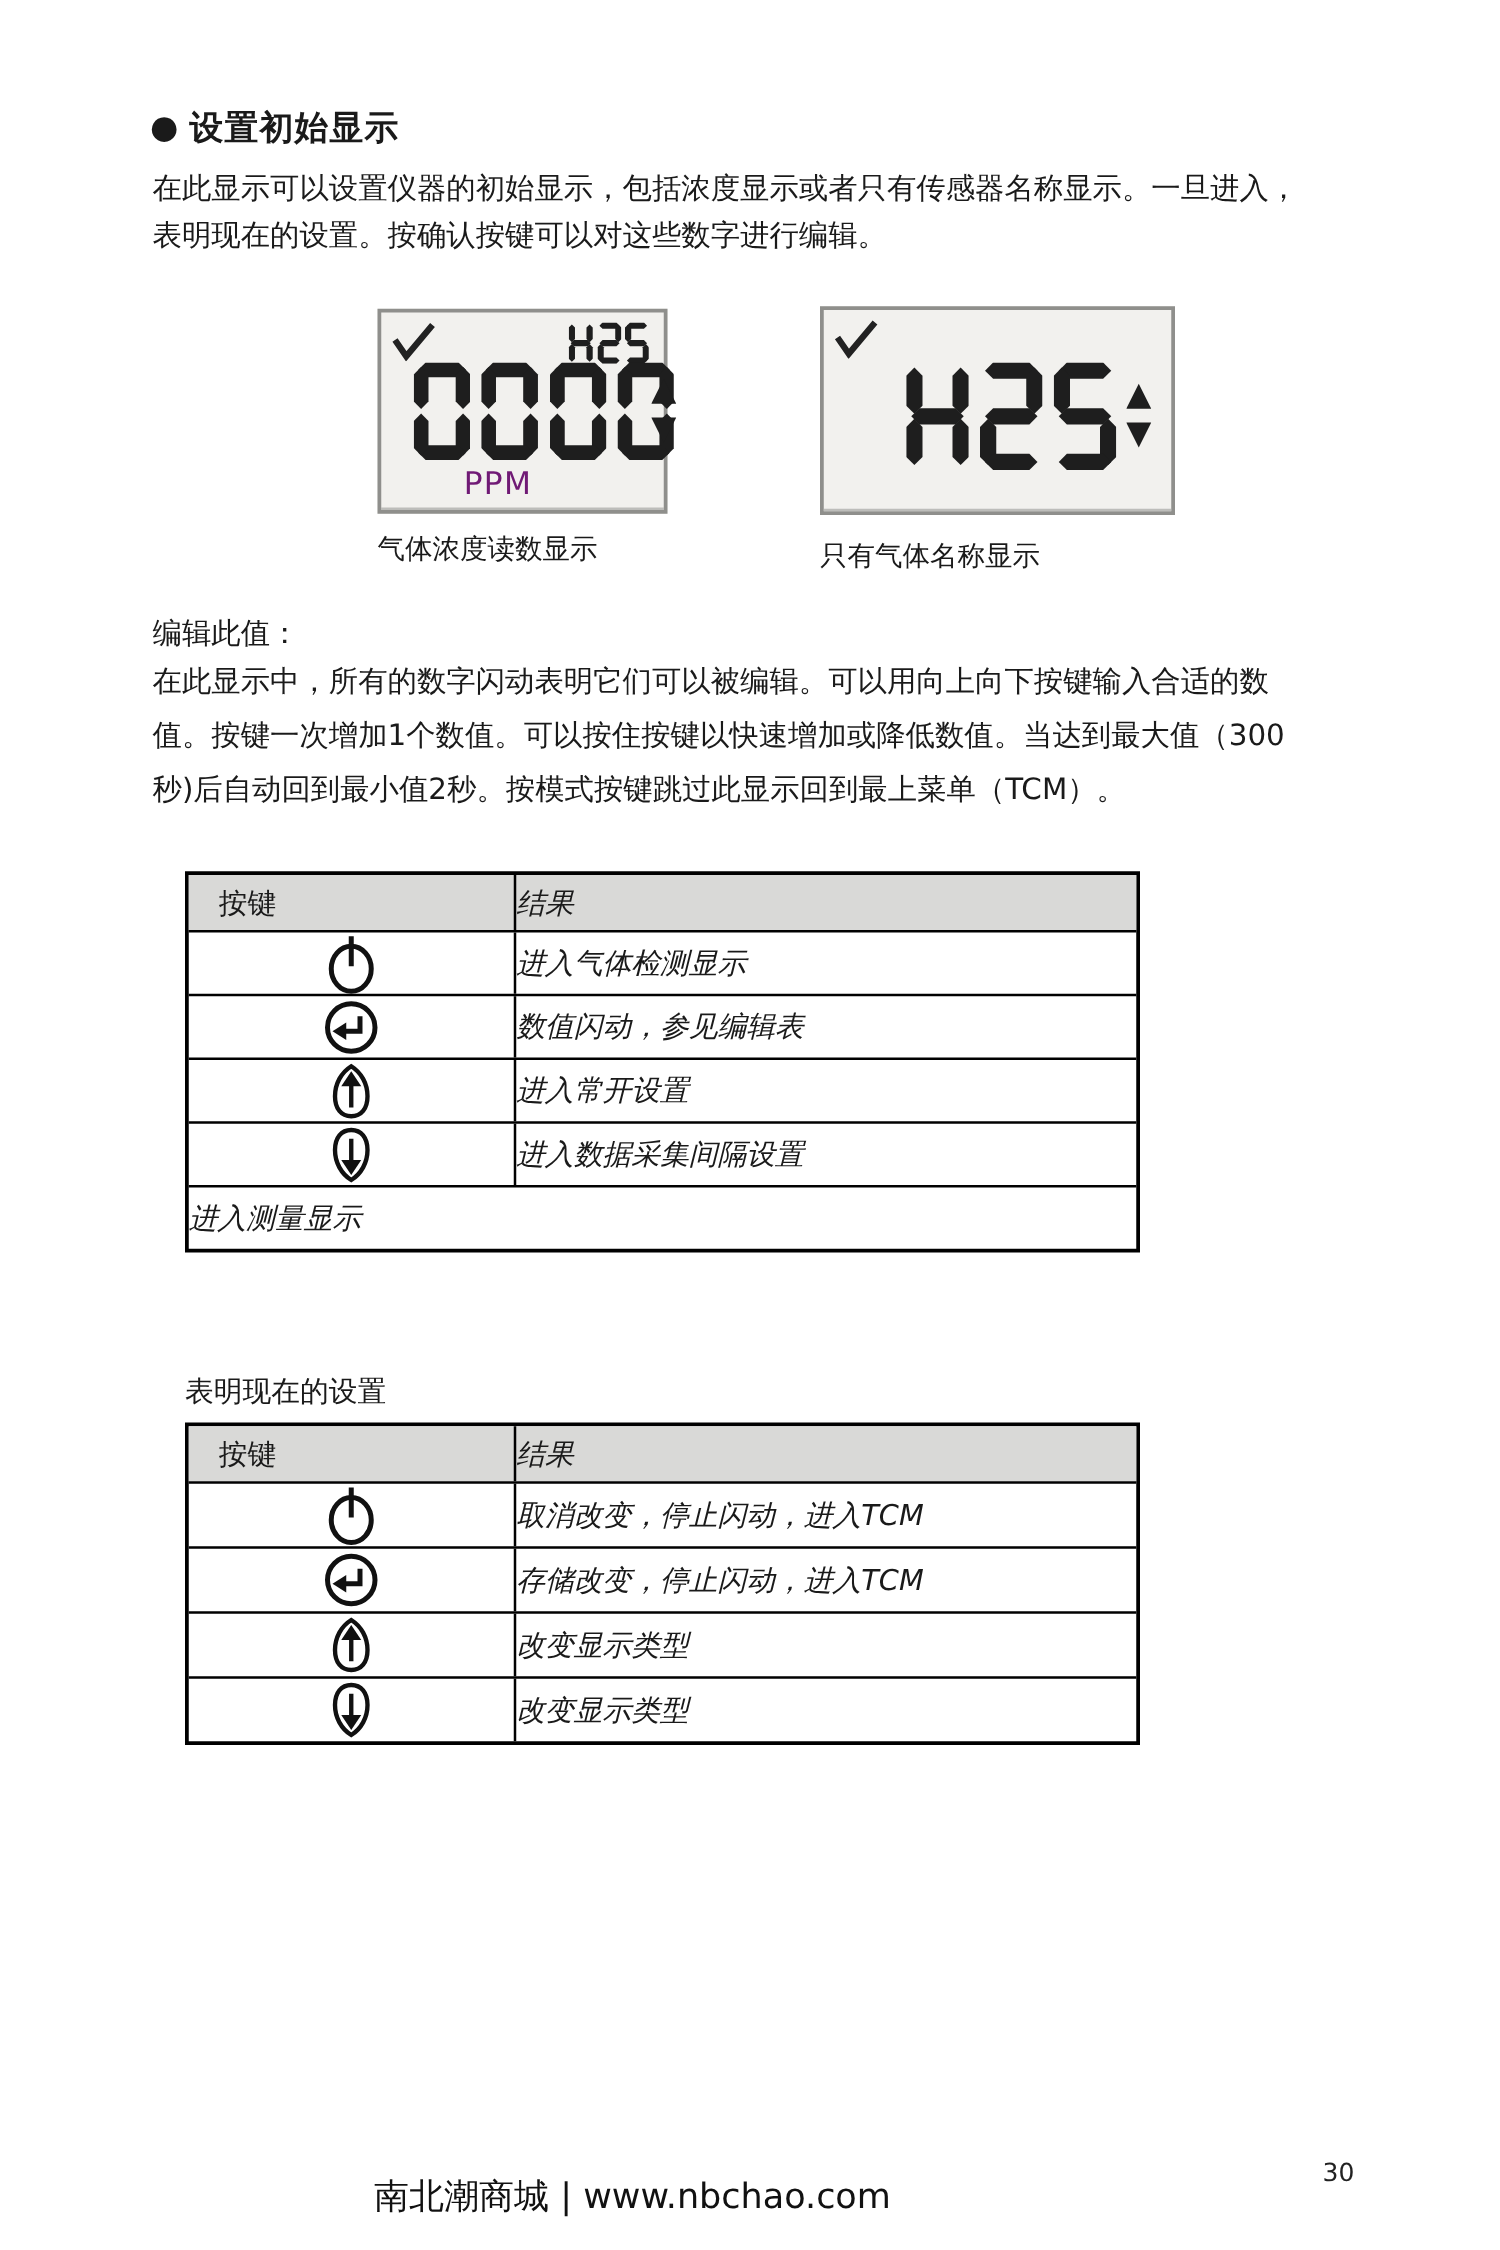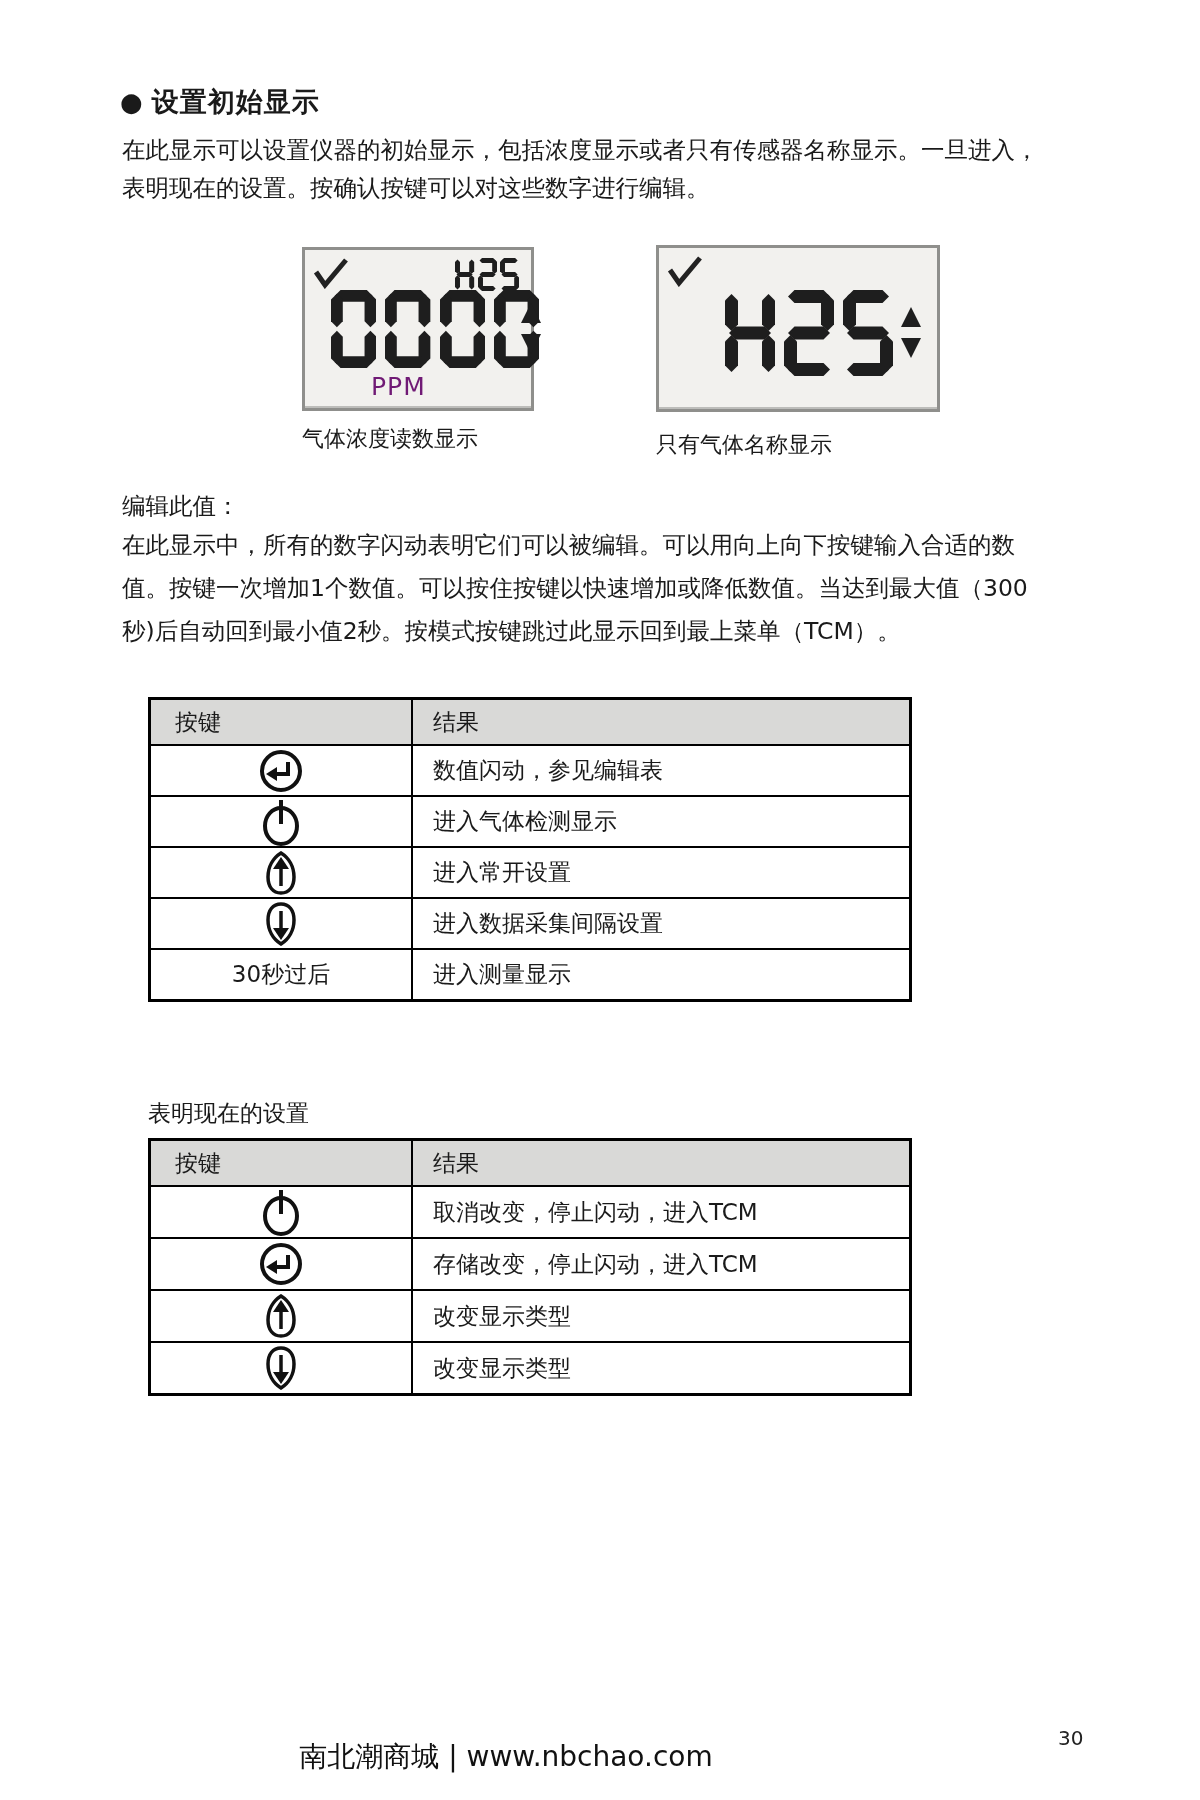--- a/index.html
+++ b/index.html
@@ -22,21 +22,21 @@
   .caption{font-size:22px;text-align:left;}
   .subhead{left:122px;font-size:23.5px;}
   
   .tbl{left:148px;width:764px;border:3px solid #000;box-sizing:border-box;background:#fff;}
   .tr{display:flex;box-sizing:border-box;}
   .tr + .tr{border-top:2.5px solid #000;}
   .th{background:#d9d9d7;}
   .c1{width:262px;box-sizing:border-box;border-right:2.5px solid #000;display:flex;align-items:center;justify-content:center;}
   .c1.head,.c2{justify-content:flex-start;}
   .c1.head{padding-left:24px;}
-  .c2{flex:1;display:flex;align-items:center;padding-left:20px;box-sizing:border-box;}
+  .c2{flex:1;display:flex;align-items:center;box-sizing:border-box;font-style:italic;}
   .cell-text{font-size:23px;}
   .tbl-title{left:148px;font-size:23px;}
   
   .footer{font-size:28px;color:#111;}
   .pagenum{font-size:20px;color:#222;}
   svg{display:block;}
 </style>
 </head>
 <body>
 
@@ -172,43 +172,43 @@
   </div>
 
   <div class="abs tbl" style="top:697px;">
     <div class="tr th" style="height:44px;">
       <div class="c1 head cell-text">按键</div>
       <div class="c2 cell-text">结果</div>
     </div>
     <div class="tr" style="height:51px;">
       <div class="c1">
           <span>
+        <svg width="42" height="50" viewBox="0 0 42 50">
+              <ellipse cx="21" cy="29" rx="16" ry="18" stroke="#111" stroke-width="4" fill="none"></ellipse>
+              <line x1="21" y1="3" x2="21" y2="27" stroke="#111" stroke-width="4"></line>
+            </svg>
+      </span>
+        </div>
+      <div class="c2 cell-text">进入气体检测显示</div>
+    </div>
+    <div class="tr" style="height:51px;">
+      <div class="c1">
+          <span>
         <svg width="46" height="46" viewBox="0 0 46 46">
               <circle cx="23" cy="23" r="19" stroke="#111" stroke-width="4" fill="none"></circle>
               <path d="M30 14 V26 H18" stroke="#111" stroke-width="4" fill="none"></path>
               <polygon points="8,26 19,19 19,33" fill="#111"></polygon>
             </svg>
       </span>
         </div>
       <div class="c2 cell-text">数值闪动，参见编辑表</div>
     </div>
     <div class="tr" style="height:51px;">
       <div class="c1">
           <span>
-        <svg width="42" height="50" viewBox="0 0 42 50">
-              <ellipse cx="21" cy="29" rx="16" ry="18" stroke="#111" stroke-width="4" fill="none"></ellipse>
-              <line x1="21" y1="3" x2="21" y2="27" stroke="#111" stroke-width="4"></line>
-            </svg>
-      </span>
-        </div>
-      <div class="c2 cell-text">进入气体检测显示</div>
-    </div>
-    <div class="tr" style="height:51px;">
-      <div class="c1">
-          <span>
         <svg width="36" height="46" viewBox="0 0 36 46">
               <path d="M18 3 C26 8 31 17 31 27 C31 37 26 43 18 43 C10 43 5 37 5 27 C5 17 10 8 18 3 Z" stroke="#111" stroke-width="3.5" fill="none"></path>
               <line x1="18" y1="36" x2="18" y2="15" stroke="#111" stroke-width="3.5"></line>
               <polygon points="18,7 10,19 26,19" fill="#111"></polygon>
             </svg>
       </span>
         </div>
       <div class="c2 cell-text">进入常开设置</div>
     </div>
     <div class="tr" style="height:51px;">
@@ -217,21 +217,20 @@
         <svg width="36" height="46" viewBox="0 0 36 46">
               <path d="M18 43 C26 38 31 29 31 19 C31 9 26 3 18 3 C10 3 5 9 5 19 C5 29 10 38 18 43 Z" stroke="#111" stroke-width="3.5" fill="none"></path>
               <line x1="18" y1="10" x2="18" y2="31" stroke="#111" stroke-width="3.5"></line>
               <polygon points="18,39 10,27 26,27" fill="#111"></polygon>
             </svg>
       </span>
         </div>
       <div class="c2 cell-text">进入数据采集间隔设置</div>
     </div>
     <div class="tr" style="height:51px;">
-      <div class="c1 cell-text">30秒过后</div>
       <div class="c2 cell-text">进入测量显示</div>
     </div>
   </div>
 
   <div class="abs tbl-title" style="top:1098px;">表明现在的设置</div>
 
   <div class="abs tbl" style="top:1138px;">
     <div class="tr th" style="height:44px;">
       <div class="c1 head cell-text">按键</div>
       <div class="c2 cell-text">结果</div>

